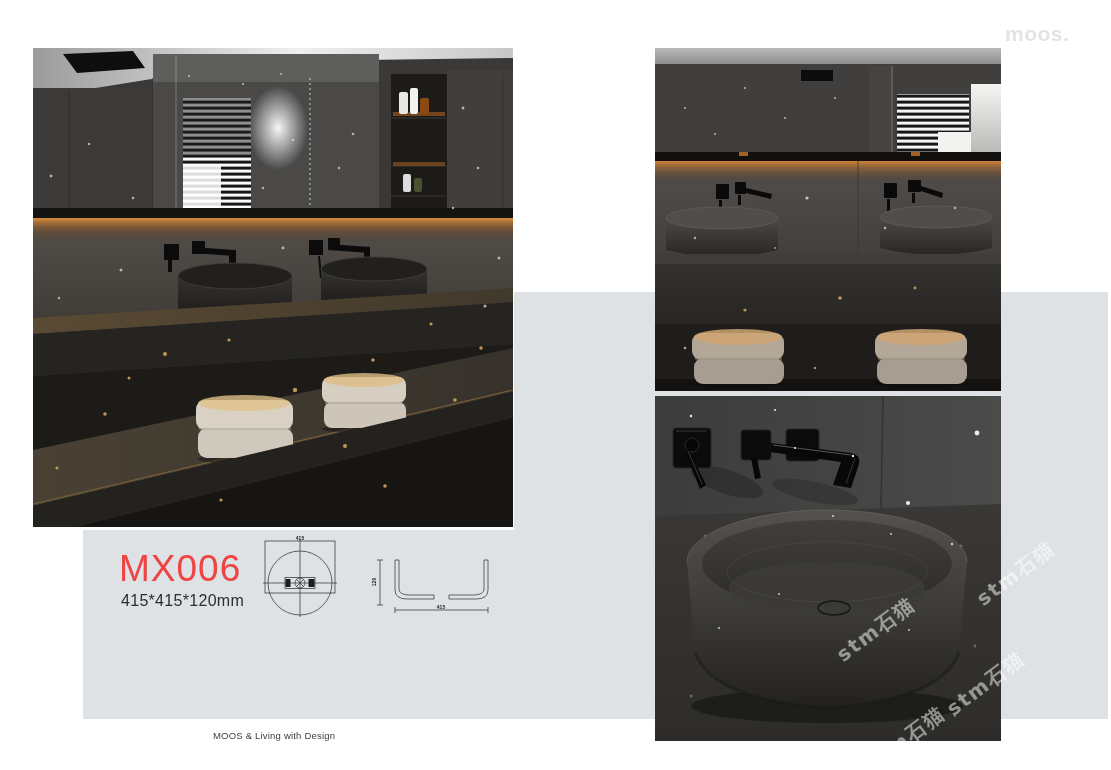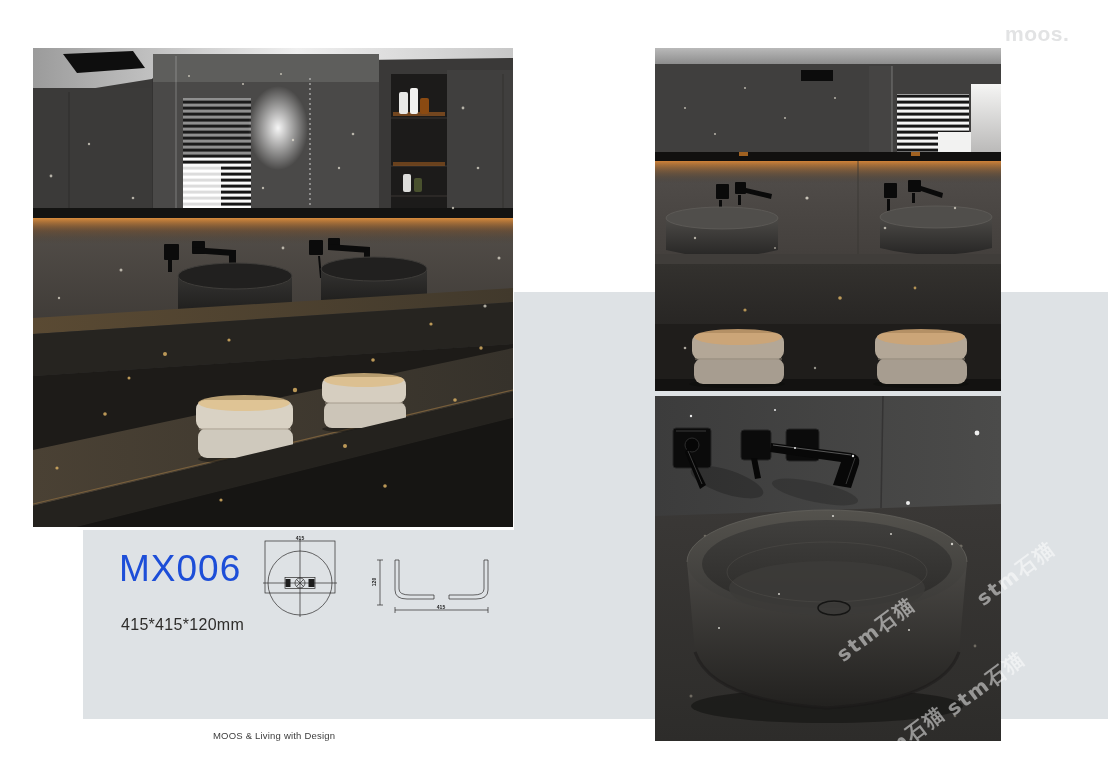--- a/index.html
+++ b/index.html
@@ -7,23 +7,23 @@
         font-family:"Liberation Sans",sans-serif;}
   .panel{position:absolute;background:#dee2e5;}
   .panel-right{left:514px;top:292px;width:594px;height:427px;}
   .panel-left{left:83px;top:530px;width:1025px;height:189px;}
   .logo{position:absolute;left:1005px;top:22px;font-size:21px;font-weight:bold;
         color:#e2e3e4;letter-spacing:.5px;}
   .photo{position:absolute;display:block;}
   .photo-left{left:33px;top:48px;width:480px;height:479px;}
   .photo-tr{left:655px;top:48px;width:346px;height:343px;}
   .photo-br{left:655px;top:396px;width:346px;height:345px;}
-  .product-code{position:absolute;left:119px;top:548px;font-size:37px;color:#1d4ed8;
+  .product-code{position:absolute;left:119px;top:548px;font-size:37px;color:#ef4444;
         letter-spacing:1px;}
-  .product-dims{position:absolute;left:121px;top:616px;font-size:16px;color:#2e2d2b;
+  .product-dims{position:absolute;left:121px;top:592px;font-size:16px;color:#2e2d2b;
         letter-spacing:.3px;}
   .drawing{position:absolute;left:258px;top:531px;width:235px;height:92px;}
   .drawing text{font-family:"Liberation Sans",sans-serif;font-size:5px;font-weight:bold;fill:#1d1d1d;}
   .tagline{position:absolute;left:207px;top:730px;font-size:9.5px;color:#3c3c3c;letter-spacing:.2px;padding-left:6px;}
   .watermarks{position:absolute;left:820px;top:520px;width:291px;height:250px;z-index:5;pointer-events:none;}
   .wm{position:absolute;font-size:20px;font-weight:bold;color:rgba(255,255,255,.5);
       transform:rotate(-37deg);letter-spacing:2px;white-space:nowrap;
       font-family:"DejaVu Sans","Liberation Sans",sans-serif;}
 </style>
 </head>

